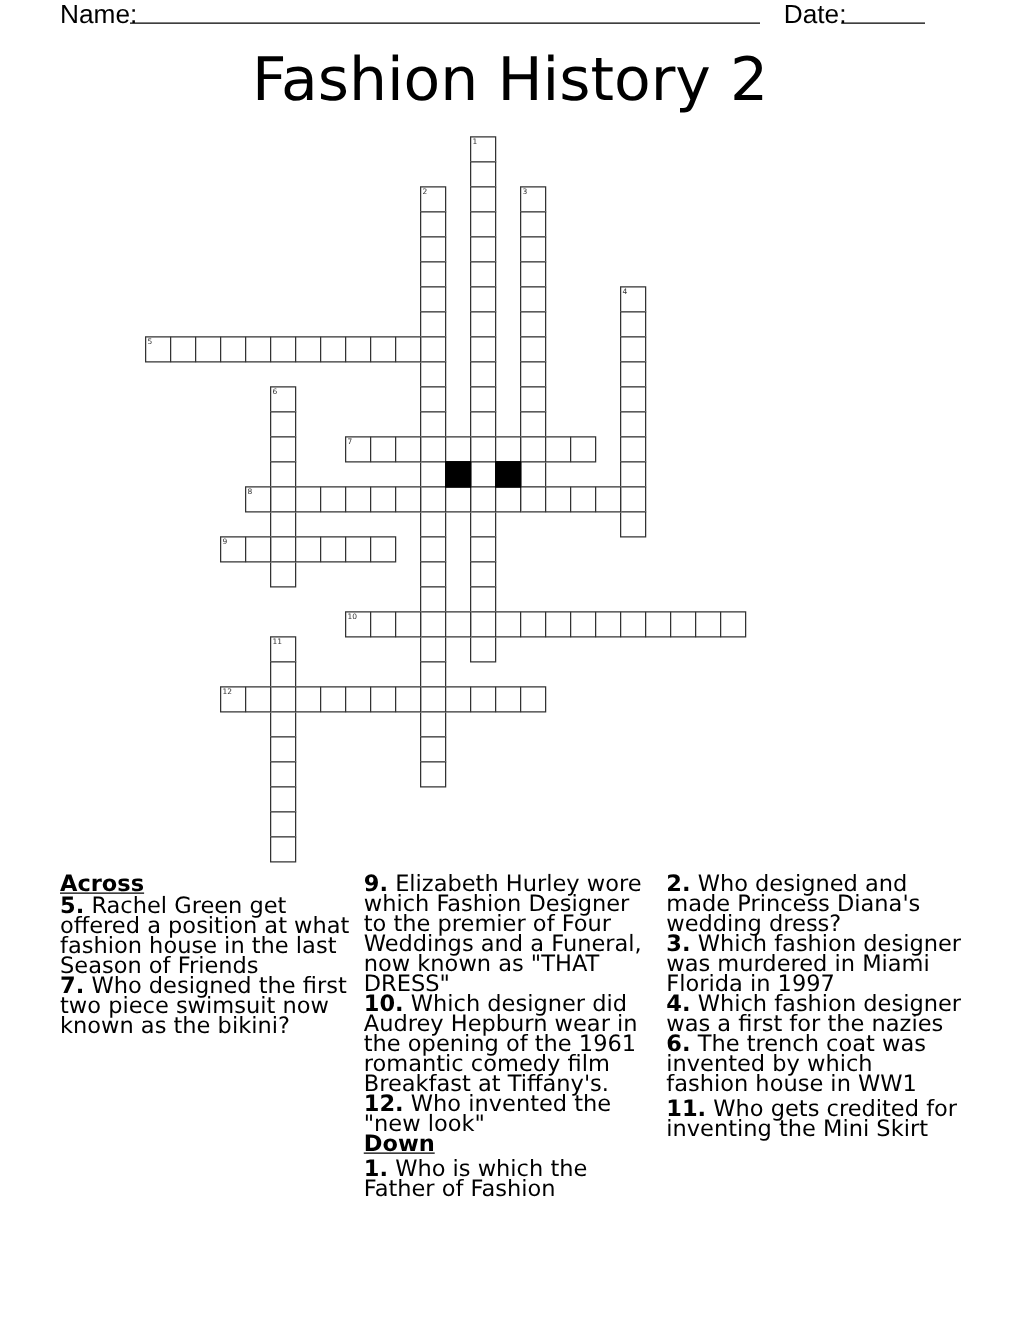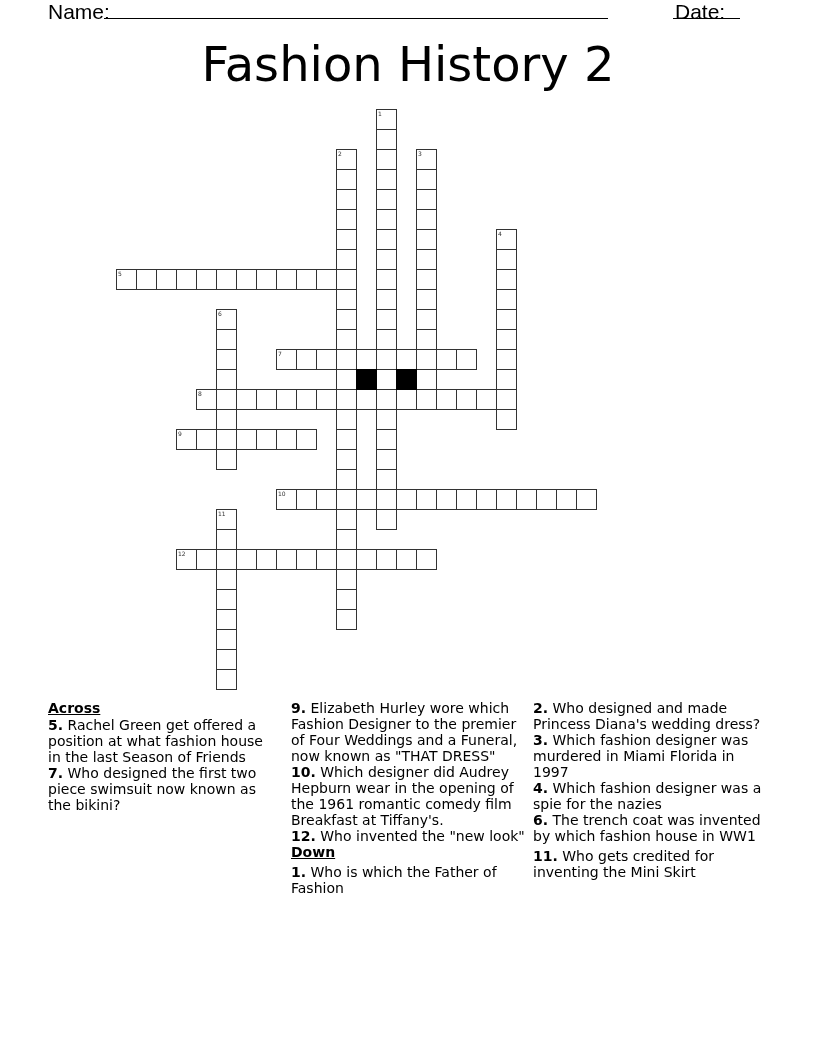--- a/index.html
+++ b/index.html
@@ -1,27 +1,27 @@
 <!DOCTYPE html>
 <html><head>
 <meta charset="utf-8">
 <style>
   html, body { margin:0; padding:0; background:#fff; }
   body { width:816px; height:1056px; position:relative; overflow:hidden; color:#000; }
   .header { position:absolute; top:0; left:0; width:816px; height:24px; font-family:"Liberation Sans", sans-serif; font-size:21px; }
   .name-label { position:absolute; left:48px; top:0px; }
   .name-line { position:absolute; left:104px; top:18px; width:504px; border-bottom:1px solid #000; }
-  .date-label { position:absolute; left:627px; top:0px;margin-left:48px; }
+  .date-label { position:absolute; left:627px; top:0px; }
   .date-line { position:absolute; left:673px; top:18px; width:67px; border-bottom:1px solid #000; }
   .title { position:absolute; top:34px; left:0; width:816px; text-align:center; font-family:"DejaVu Sans", sans-serif; font-size:48px; line-height:60px; }
   .grid { position:absolute; left:117px; top:110px; }
   .cell { position:absolute; width:20px; height:20px; box-sizing:border-box; border:1px solid #333; background:#fff; margin-left:-1px; margin-top:-1px; width:21px; height:21px; }
   .cell.black { background:#000; border-color:#000; }
   .num { position:absolute; left:1px; top:0px; font-family:"DejaVu Sans", sans-serif; font-size:6px; line-height:7px; color:#333; }
-  .clues { position:absolute; top:700px; font-family:"DejaVu Sans", sans-serif; font-size:14px; line-height:16px; }
+  .clues { position:absolute; top:700px; font-family:"DejaVu Sans", sans-serif; font-size:18px; line-height:16px; }
   .col1 { left:48px; width:232px; }
   .col2 { left:291px; width:236px; }
   .col3 { left:533px; width:236px; }
   .sec-head { font-weight:bold; text-decoration:underline; margin-bottom:1px; }
   .clue { margin:0; }
   .clue b { font-weight:bold; }
   .clue.gap { margin-top:4px; }
 </style>
 </head>
 <body>
@@ -219,16 +219,16 @@
   <div class="clue"><b>9.</b> <span>Elizabeth Hurley wore which Fashion Designer to the premier of Four Weddings and a Funeral, now known as "THAT DRESS"</span></div>
   <div class="clue"><b>10.</b> <span>Which designer did Audrey Hepburn wear in the opening of the 1961 romantic comedy film Breakfast at Tiffany's.</span></div>
   <div class="clue"><b>12.</b> <span>Who invented the "new look"</span></div>
   <div class="sec-head">Down</div>
   <div class="clue gap"><b>1.</b> <span>Who is which the Father of Fashion</span></div>
 </div>
 
 <div class="clues col3">
   <div class="clue"><b>2.</b> <span>Who designed and made Princess Diana's wedding dress?</span></div>
   <div class="clue"><b>3.</b> <span>Which fashion designer was murdered in Miami Florida in 1997</span></div>
-  <div class="clue"><b>4.</b> <span>Which fashion designer was a spie for the nazies</span></div>
+  <div class="clue"><b>4.</b> <span>Which fashion designer was a first for the nazies</span></div>
   <div class="clue"><b>6.</b> <span>The trench coat was invented by which fashion house in WW1</span></div>
   <div class="clue gap"><b>11.</b> <span>Who gets credited for inventing the Mini Skirt</span></div>
 </div>
 
 </body></html>

